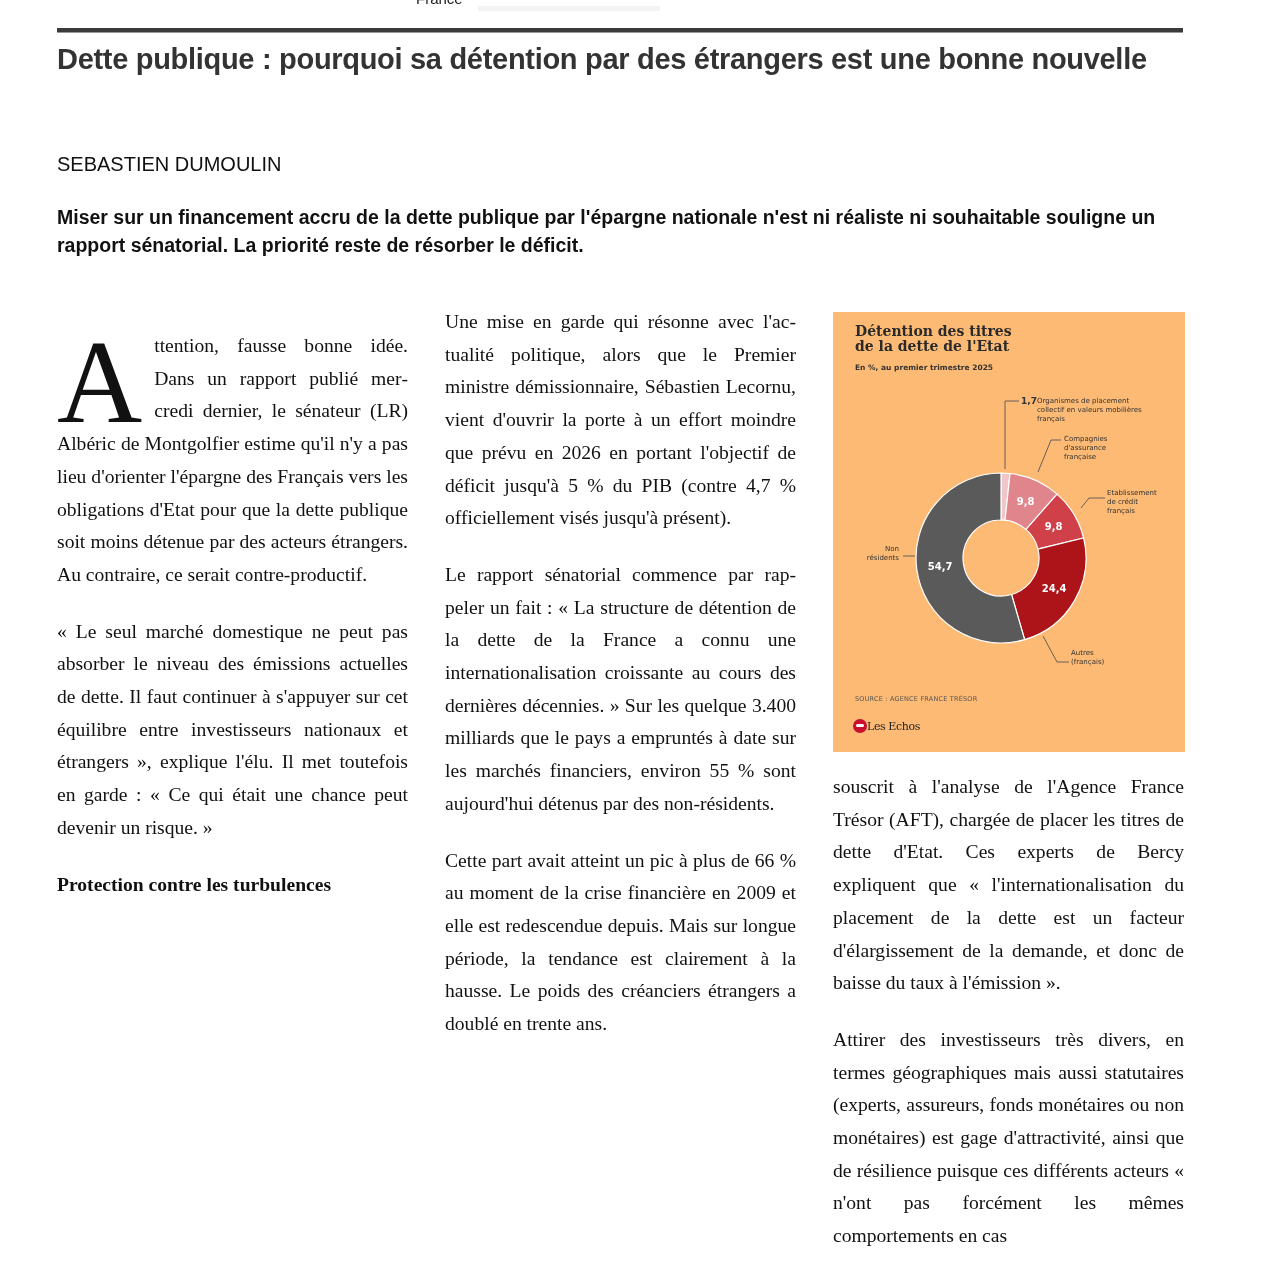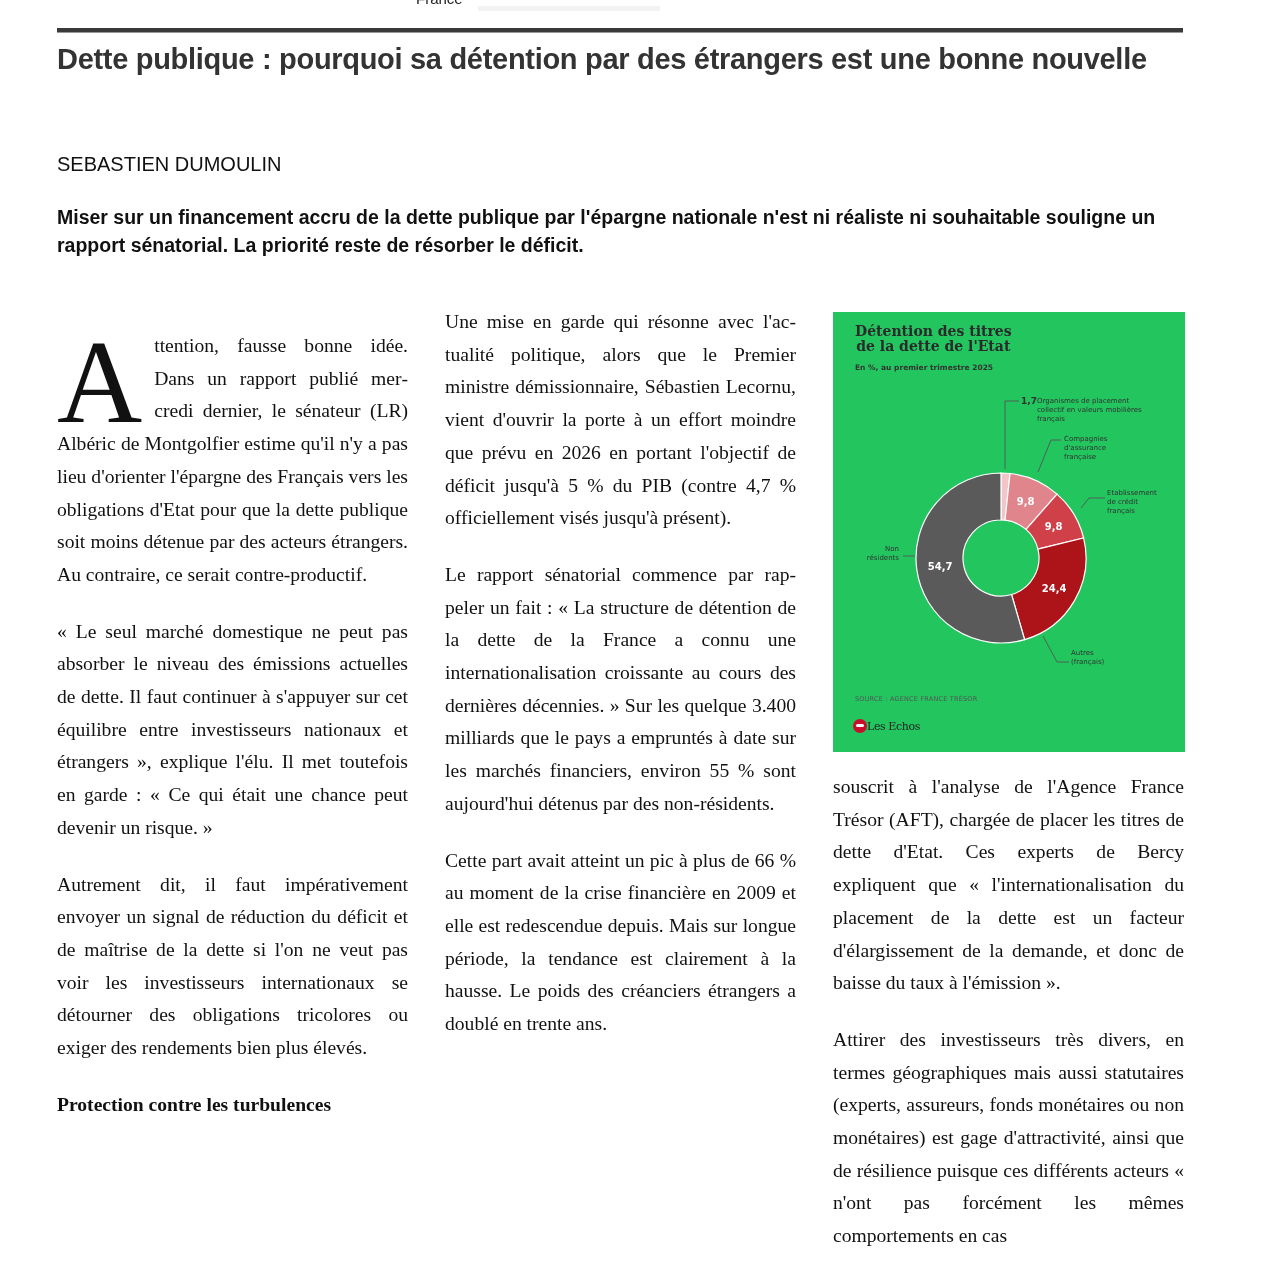--- a/index.html
+++ b/index.html
@@ -10,21 +10,21 @@
   .headline { position: absolute; left: 57px; top: 36px; width: 1130px; margin: 0; font-family: "Liberation Sans", sans-serif; font-weight: bold; font-size: 29px; line-height: 46px; color: #333; letter-spacing: -0.3px; }
   .author { position: absolute; left: 57px; top: 153px; font-family: "Liberation Sans", sans-serif; font-size: 20px; color: #111; }
   .lead { position: absolute; left: 57px; top: 203px; width: 1130px; margin: 0; font-family: "Liberation Sans", sans-serif; font-weight: bold; font-size: 19.5px; line-height: 28px; color: #111; }
   .col { position: absolute; width: 351px; font-family: "Liberation Serif", serif; font-size: 19.6px; line-height: 32.7px; color: #111; text-align: justify; hyphens: manual; }
   .col p { margin: 0 0 24px 0; }
   .col1 { left: 57px; top: 330px; }
   .col2 { left: 445px; top: 306px; }
   .col3 { left: 833px; top: 771px; }
   .dropcap { float: left; font-family: "Liberation Serif", serif; font-size: 118px; line-height: 86px; margin: 6px 12px 0 0; padding-top: 4px; color: #111; }
   .subhead { font-weight: bold; text-align: left; }
-  .figure { position: absolute; left: 833px; top: 312px; width: 352px; height: 440px; background: #22c55e; text-align: center; }
+  .figure { position: absolute; left: 833px; top: 312px; width: 352px; height: 440px; background: #fdba74; }
   .fig-title { position: absolute; left: 22px; top: 12px; font-family: "DejaVu Serif", serif; font-weight: bold; font-size: 14px; line-height: 15px; color: #2a2a2a; }
   .fig-sub { position: absolute; left: 22px; top: 51px; font-family: "DejaVu Sans", sans-serif; font-weight: bold; font-size: 7.5px; color: #333; }
   .fig-source { position: absolute; left: 22px; top: 383px; font-family: "DejaVu Sans", sans-serif; font-size: 6.5px; color: #555; letter-spacing: 0.2px; }
   .fig-logo { position: absolute; left: 20px; top: 407px; display: flex; align-items: center; gap: 0; }
   .logo-mark { width: 14px; height: 14px; border-radius: 50%; background: #c8102e; position: relative; }
   .logo-mark::after { content: ""; position: absolute; left: 3px; top: 5px; width: 8px; height: 3px; background: #fff; border-radius: 2px; }
   .logo-text { font-family: "DejaVu Serif", serif; font-size: 11px; color: #222; letter-spacing: -0.4px; }
   svg.donut text { font-family: "DejaVu Sans", sans-serif; }
 </style>
 </head>
@@ -34,21 +34,20 @@
 <div class="topcrumb-bar"></div>
 <div class="rule"></div>
 
 <h1 class="headline">Dette publique : pourquoi sa détention par des étrangers est une bonne nouvelle</h1>
 <div class="author">SEBASTIEN DUMOULIN</div>
 <p class="lead">Miser sur un financement accru de la dette publique par l'épargne nationale n'est ni réaliste ni souhaitable souligne un rapport sénatorial. La priorité reste de résorber le déficit.</p>
 
 <div class="col col1">
   <p><span class="dropcap">A</span><span>ttention, fausse bonne idée. Dans un rapport publié mer­credi dernier, le sénateur (LR) Albéric de Montgolfier estime qu'il n'y a pas lieu d'orienter l'épargne des Français vers les obligations d'Etat pour que la dette publique soit moins détenue par des acteurs étrangers. Au contraire, ce serait contre-productif.</span></p>
   <p>« Le seul marché domestique ne peut pas absorber le niveau des émissions actuelles de dette. Il faut continuer à s'appuyer sur cet équilibre entre in­vestisseurs nationaux et étrangers », ex­plique l'élu. Il met toutefois en garde : « Ce qui était une chance peut devenir un risque. »</p>
-  <p>Autrement dit, il faut impérativement envoyer un signal de réduction du dé­ficit et de maîtrise de la dette si l'on ne veut pas voir les investisseurs interna­tionaux se détourner des obligations tri­colores ou exiger des rendements bien plus élevés.</p>
   <p class="subhead">Protection contre les turbulences</p>
 </div>
 
 <div class="col col2">
   <p>Une mise en garde qui résonne avec l'ac­tualité politique, alors que le Premier ministre démissionnaire, Sébastien Lecornu, vient d'ouvrir la porte à un ef­fort moindre que prévu en 2026 en por­tant l'objectif de déficit jusqu'à 5 % du PIB (contre 4,7 % officiellement visés jusqu'à présent).</p>
   <p>Le rapport sénatorial commence par rap­peler un fait : « La structure de détention de la dette de la France a connu une internationalisation croissante au cours des dernières décennies. » Sur les quelque 3.400 milliards que le pays a empruntés à date sur les marchés fi­nanciers, environ 55 % sont aujourd'hui détenus par des non-résidents.</p>
   <p>Cette part avait atteint un pic à plus de 66 % au moment de la crise financière en 2009 et elle est redescendue depuis. Mais sur longue période, la tendance est clairement à la hausse. Le poids des créanciers étrangers a doublé en trente ans.</p>
 </div>
 
 <div class="figure">

